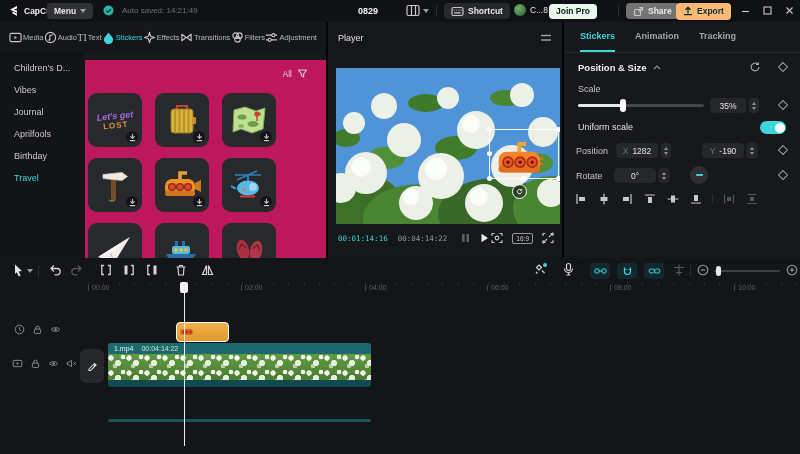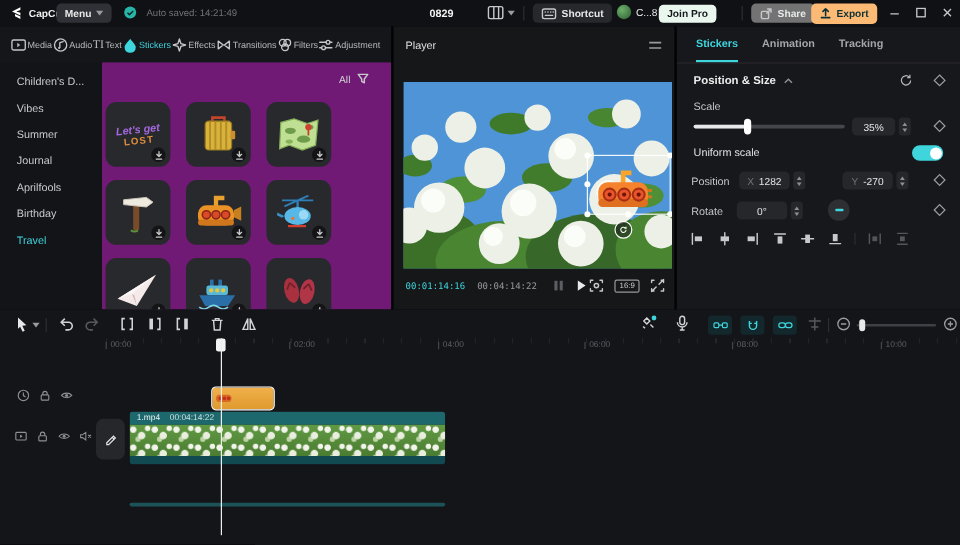--- a/index.html
+++ b/index.html
@@ -18,21 +18,21 @@
         display:flex;align-items:center;gap:4px;padding:4px 7px;height:16px;font-family:inherit}
   
   #left-panel{left:0;top:22px;width:326px;height:236px;background:#17181c;overflow:hidden}
   #media-tabs{left:0;top:0;width:326px;height:30px;display:flex;justify-content:space-between;
               padding:0 9px;box-sizing:border-box;background:#15161a}
   .mtab{display:flex;flex-direction:row;align-items:center;justify-content:center;gap:1px;color:#b6b8bb;font-size:7.5px}
   .mtab.active{color:#3fd5dd}
   #sidebar{left:0;top:30px;width:85px;height:206px;background:#131418}
   .side-item{padding:6px 0 6px 14px;font-size:9px;color:#c9cacd;cursor:default}
   .side-item.active{color:#3fd5dd}
-  #sticker-area{left:85px;top:30px;width:241px;height:206px;background:#701a75}
+  #sticker-area{left:85px;top:38px;width:241px;height:206px;background:#be185d}
   .cell{position:absolute;width:54px;height:54px;background:#28292d;border-radius:9px;
         display:flex;align-items:center;justify-content:center;overflow:hidden}
   .dl{position:absolute;right:4px;bottom:4px;width:12px;height:12px;border-radius:50%;
       background:rgba(8,8,8,.62);display:flex;align-items:center;justify-content:center}
   
   #center-panel{left:328px;top:22px;width:234px;height:236px;background:#161719}
   #video-wrap{left:8px;top:46px;width:224px;height:156px;background:#000;overflow:hidden}
   .handle{position:absolute;width:5px;height:5px;border-radius:50%;background:#fff}
   .tc{font-family:"DejaVu Sans Mono",monospace;font-size:7.5px}
   
@@ -176,21 +176,20 @@
           <circle cx="5" cy="9.5" r="1.7" fill="#15161a"></circle>
       </svg>
         <span>Adjustment</span>
       </div>
   </div>
 
   <div class="abs" id="sidebar">
     <div style="padding-top:5px">
       <div class="side-item">Children's D...</div>
       <div class="side-item">Vibes</div>
-      <div class="side-item">Summer</div>
       <div class="side-item">Journal</div>
       <div class="side-item">Aprilfools</div>
       <div class="side-item">Birthday</div>
       <div class="side-item active">Travel</div>
     </div>
   </div>
 
   <div class="abs" id="sticker-area">
     <div class="abs flex" style="right:18px;top:8px;gap:5px">
       <span style="font-size:8.5px;color:#d2d3d5">All</span>
@@ -476,21 +475,21 @@
   <div class="abs fld" style="left:52px;top:121px;width:42px">
     <span class="pre">X</span>
     <span>1282</span>
   </div>
   <div class="abs stepper" style="left:97px;top:121px">
     <div class="up"></div>
       <div class="dn"></div>
   </div>
   <div class="abs fld" style="left:138px;top:121px;width:42px">
     <span class="pre">Y</span>
-    <span>-270</span>
+    <span>-190</span>
   </div>
   <div class="abs stepper" style="left:183px;top:121px">
     <div class="up"></div>
       <div class="dn"></div>
   </div>
   <svg class="abs diamond" style="left:213px;top:122px" viewBox="0 0 14 14">
     <path d="M7 1.8 12.2 7 7 12.2 1.8 7 Z" stroke="#9a9ca0" stroke-width="1.2" fill="none"></path>
   </svg>
 
   <span class="abs" style="left:12px;top:149px;font-size:9px;color:#c3c4c7">Rotate</span>

